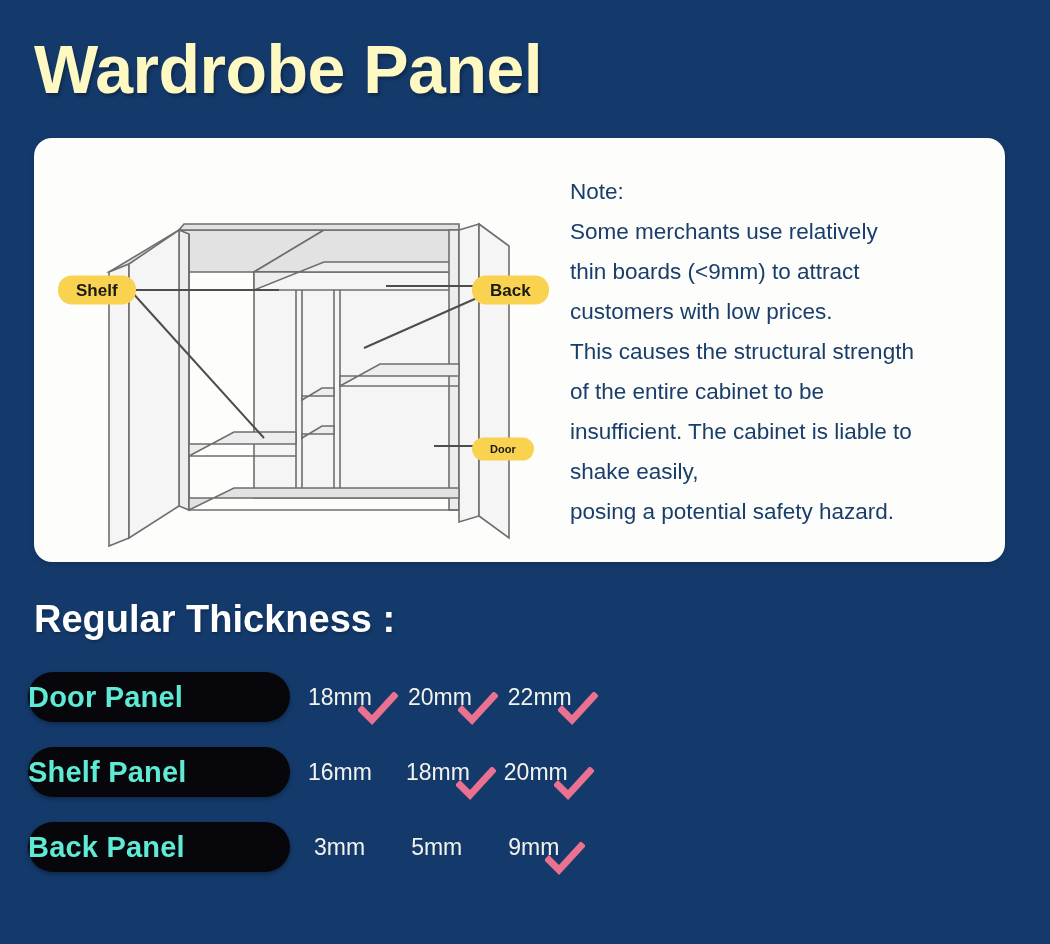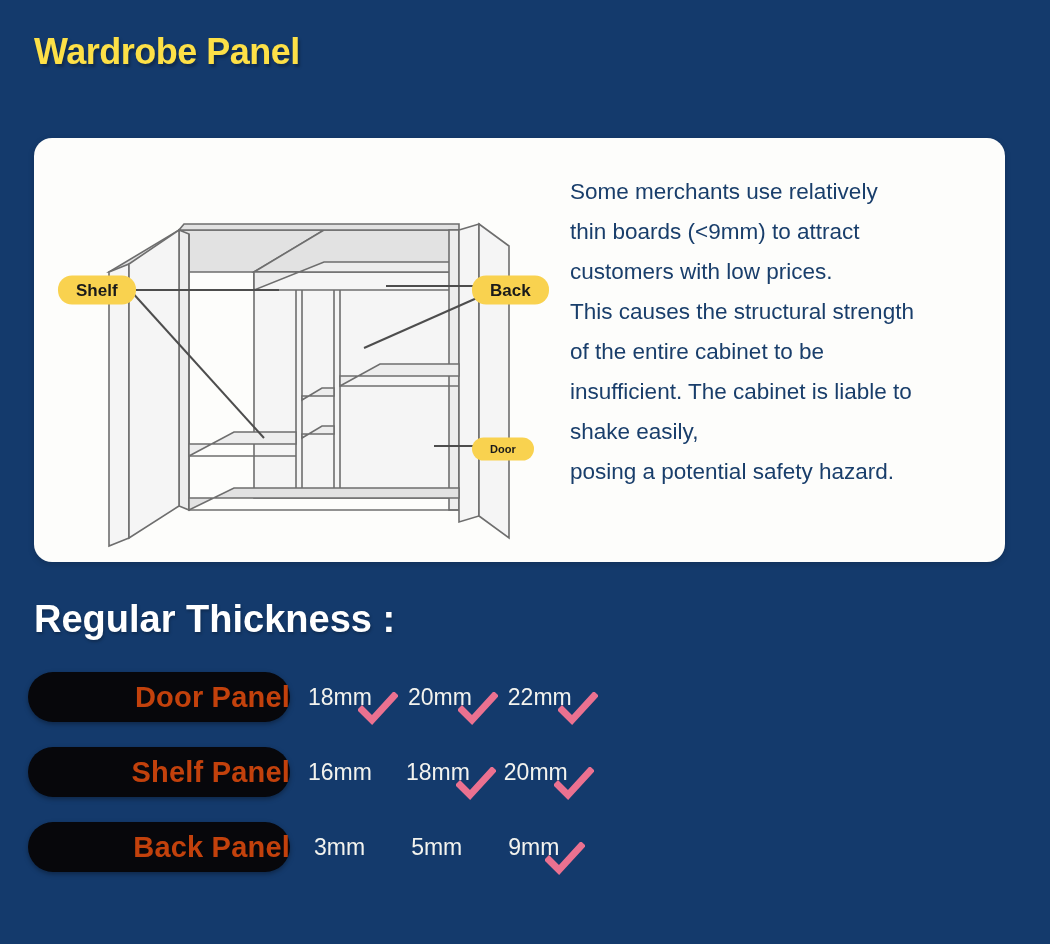--- a/index.html
+++ b/index.html
@@ -13,23 +13,23 @@
     font-family: "Liberation Sans", sans-serif;
     overflow: hidden;
     position: relative;
   }
 
   
   .page-title {
     position: absolute;
     left: 34px;
     top: 32px;
-    font-size: 36px;
+    font-size: 68px;
     font-weight: bold;
-    color: #fde047;
+    color: #fef9c3;
     letter-spacing: -0.5px;
     text-shadow: 2px 3px 3px rgba(0,0,0,0.28);
     line-height: 1.1;
   }
 
   
   .info-card {
     position: absolute;
     left: 34px;
     top: 138px;
@@ -89,26 +89,26 @@
     height: 75px;
   }
   .panel-pill {
     position: absolute;
     left: 28px;
     top: 0;
     width: 262px;
     height: 50px;
     border-radius: 25px;
     background: #07070B;
-    color: #c2410c;
+    color: #5eead4;
     font-size: 29px;
     font-weight: bold;
     display: flex;
     align-items: center;
-    justify-content: flex-end;
+    justify-content: flex-start;
     box-shadow: 0 2px 5px rgba(0,0,0,0.35);
     letter-spacing: 0.2px;
   }
   .options {
     position: absolute;
     left: 306px;
     top: 0;
     height: 50px;
     display: flex;
     align-items: center;
@@ -220,20 +220,21 @@
     </div>
 
     <div style="position:absolute; left:438px; top:311px; transform:translateY(-50%);
                 background:#F9D24F; color:#1A1A1A; font-size:11px; font-weight:bold;
                 padding:6px 18px; border-radius:14px; line-height:1;">
       <span>Door</span>
     </div>
   </div>
 
   <div class="note-block">
+    <div class="note-line">Note:</div>
     <div class="note-line">Some merchants use relatively</div>
     <div class="note-line">thin boards (&lt;9mm) to attract</div>
     <div class="note-line">customers with low prices.</div>
     <div class="note-line">This causes the structural strength</div>
     <div class="note-line">of the entire cabinet to be</div>
     <div class="note-line">insufficient. The cabinet is liable to</div>
     <div class="note-line">shake easily,</div>
     <div class="note-line">posing a potential safety hazard.</div>
   </div>
 </div>

